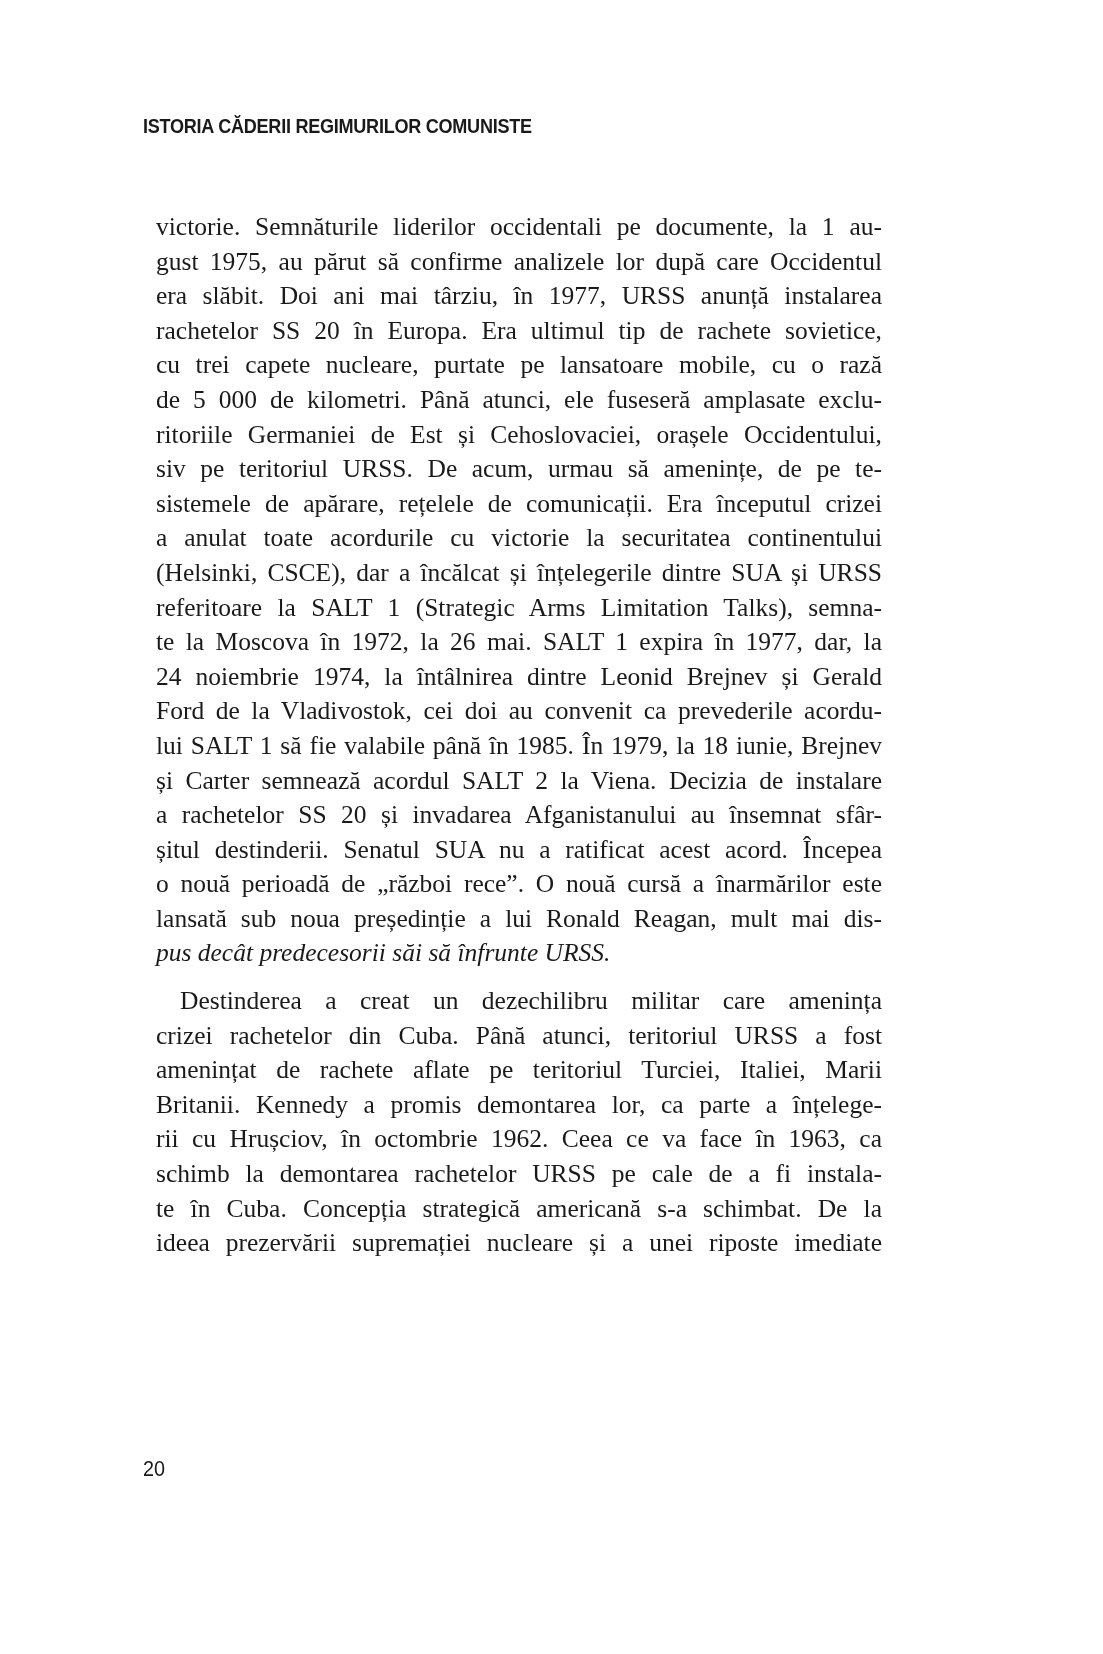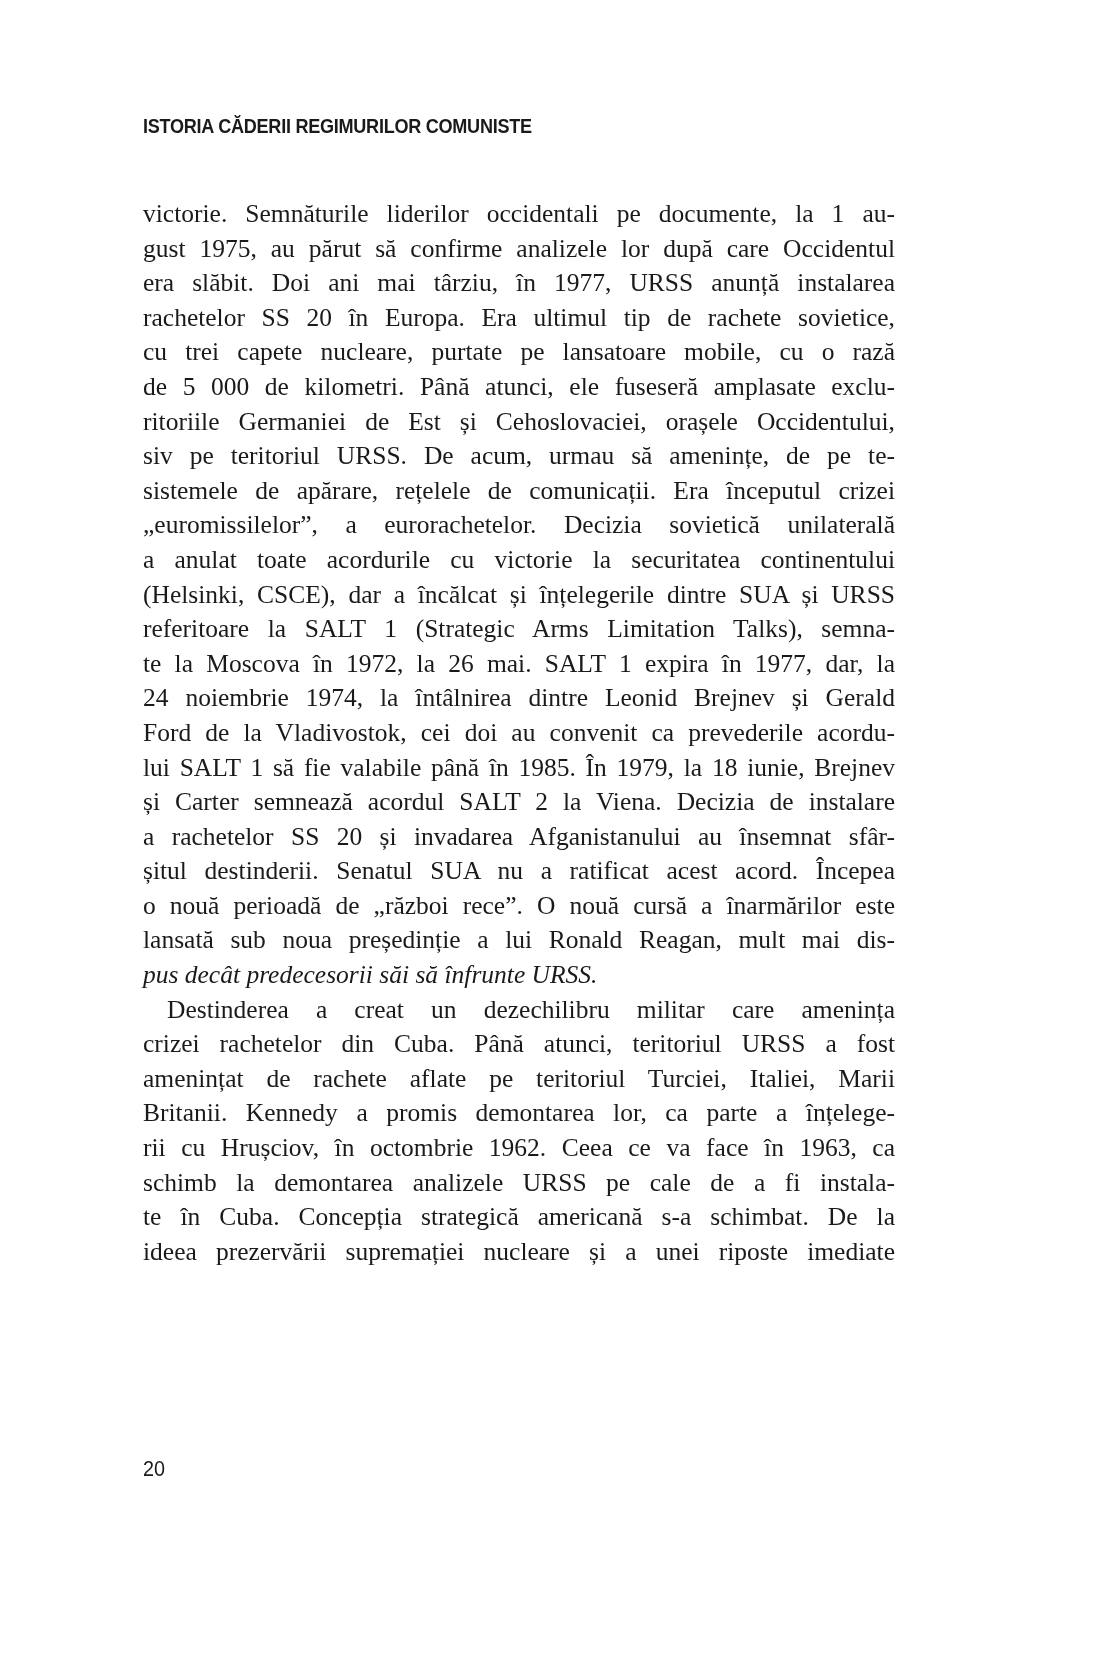--- a/index.html
+++ b/index.html
@@ -10,21 +10,21 @@
     font-weight: bold; font-size: 21px; letter-spacing: -0.3px;
     color: #1a1a1a; transform: scaleX(0.86); transform-origin: left center;
     white-space: nowrap;
   }
   .body-text {
     position: absolute; left: 143px; top: 197px; width: 752px;
     font-family: "Liberation Serif", serif;
     font-size: 25.5px; line-height: 34.6px; color: #1a1a1a;
     text-align: justify; hyphens: manual;
   }
-  .body-text p { margin: 0; }
+  .body-text p { margin: 13px; }
   .line { display: block; text-align: justify; text-align-last: justify; white-space: nowrap; }
   .line.last { text-align-last: left; font-style: italic; }
   .indent { padding-left: 24px; }
   .page-number {
     position: absolute; left: 143px; top: 1456px;
     font-family: "Liberation Sans", sans-serif;
     font-size: 22px; color: #1a1a1a; transform: scaleX(0.9); transform-origin: left center;
   }
 </style>
 </head>
@@ -36,40 +36,39 @@
   <p>
     <span class="line">victorie. Semnăturile liderilor occidentali pe documente, la 1 au-</span>
     <span class="line">gust 1975, au părut să confirme analizele lor după care Occidentul</span>
     <span class="line">era slăbit. Doi ani mai târziu, în 1977, URSS anunță instalarea</span>
     <span class="line">rachetelor SS 20 în Europa. Era ultimul tip de rachete sovietice,</span>
     <span class="line">cu trei capete nucleare, purtate pe lansatoare mobile, cu o rază</span>
     <span class="line">de 5 000 de kilometri. Până atunci, ele fuseseră amplasate exclu-</span>
     <span class="line">ritoriile Germaniei de Est și Cehoslovaciei, orașele Occidentului,</span>
     <span class="line">siv pe teritoriul URSS. De acum, urmau să amenințe, de pe te-</span>
     <span class="line">sistemele de apărare, rețelele de comunicații. Era începutul crizei</span>
-    <span class="line">„euromissilelor”, a eurorachetelor. Decizia sovietică unilaterală</span>
     <span class="line">a anulat toate acordurile cu victorie la securitatea continentului</span>
     <span class="line">(Helsinki, CSCE), dar a încălcat și înțelegerile dintre SUA și URSS</span>
     <span class="line">referitoare la SALT 1 (Strategic Arms Limitation Talks), semna-</span>
     <span class="line">te la Moscova în 1972, la 26 mai. SALT 1 expira în 1977, dar, la</span>
     <span class="line">24 noiembrie 1974, la întâlnirea dintre Leonid Brejnev și Gerald</span>
     <span class="line">Ford de la Vladivostok, cei doi au convenit ca prevederile acordu-</span>
     <span class="line">lui SALT 1 să fie valabile până în 1985. În 1979, la 18 iunie, Brejnev</span>
     <span class="line">și Carter semnează acordul SALT 2 la Viena. Decizia de instalare</span>
     <span class="line">a rachetelor SS 20 și invadarea Afganistanului au însemnat sfâr-</span>
     <span class="line">șitul destinderii. Senatul SUA nu a ratificat acest acord. Începea</span>
     <span class="line">o nouă perioadă de „război rece”. O nouă cursă a înarmărilor este</span>
     <span class="line">lansată sub noua președinție a lui Ronald Reagan, mult mai dis-</span>
     <span class="line last">pus decât predecesorii săi să înfrunte URSS.</span>
   </p>
   <p>
     <span class="line indent">Destinderea a creat un dezechilibru militar care amenința</span>
     <span class="line">crizei rachetelor din Cuba. Până atunci, teritoriul URSS a fost</span>
     <span class="line">amenințat de rachete aflate pe teritoriul Turciei, Italiei, Marii</span>
     <span class="line">Britanii. Kennedy a promis demontarea lor, ca parte a înțelege-</span>
     <span class="line">rii cu Hrușciov, în octombrie 1962. Ceea ce va face în 1963, ca</span>
-    <span class="line">schimb la demontarea analizele URSS pe cale de a fi instala-</span>
+    <span class="line">schimb la demontarea rachetelor URSS pe cale de a fi instala-</span>
     <span class="line">te în Cuba. Concepția strategică americană s-a schimbat. De la</span>
     <span class="line">ideea prezervării supremației nucleare și a unei riposte imediate</span>
   </p>
 </div>
 
 <div class="page-number">20</div>
 
 </body></html>

